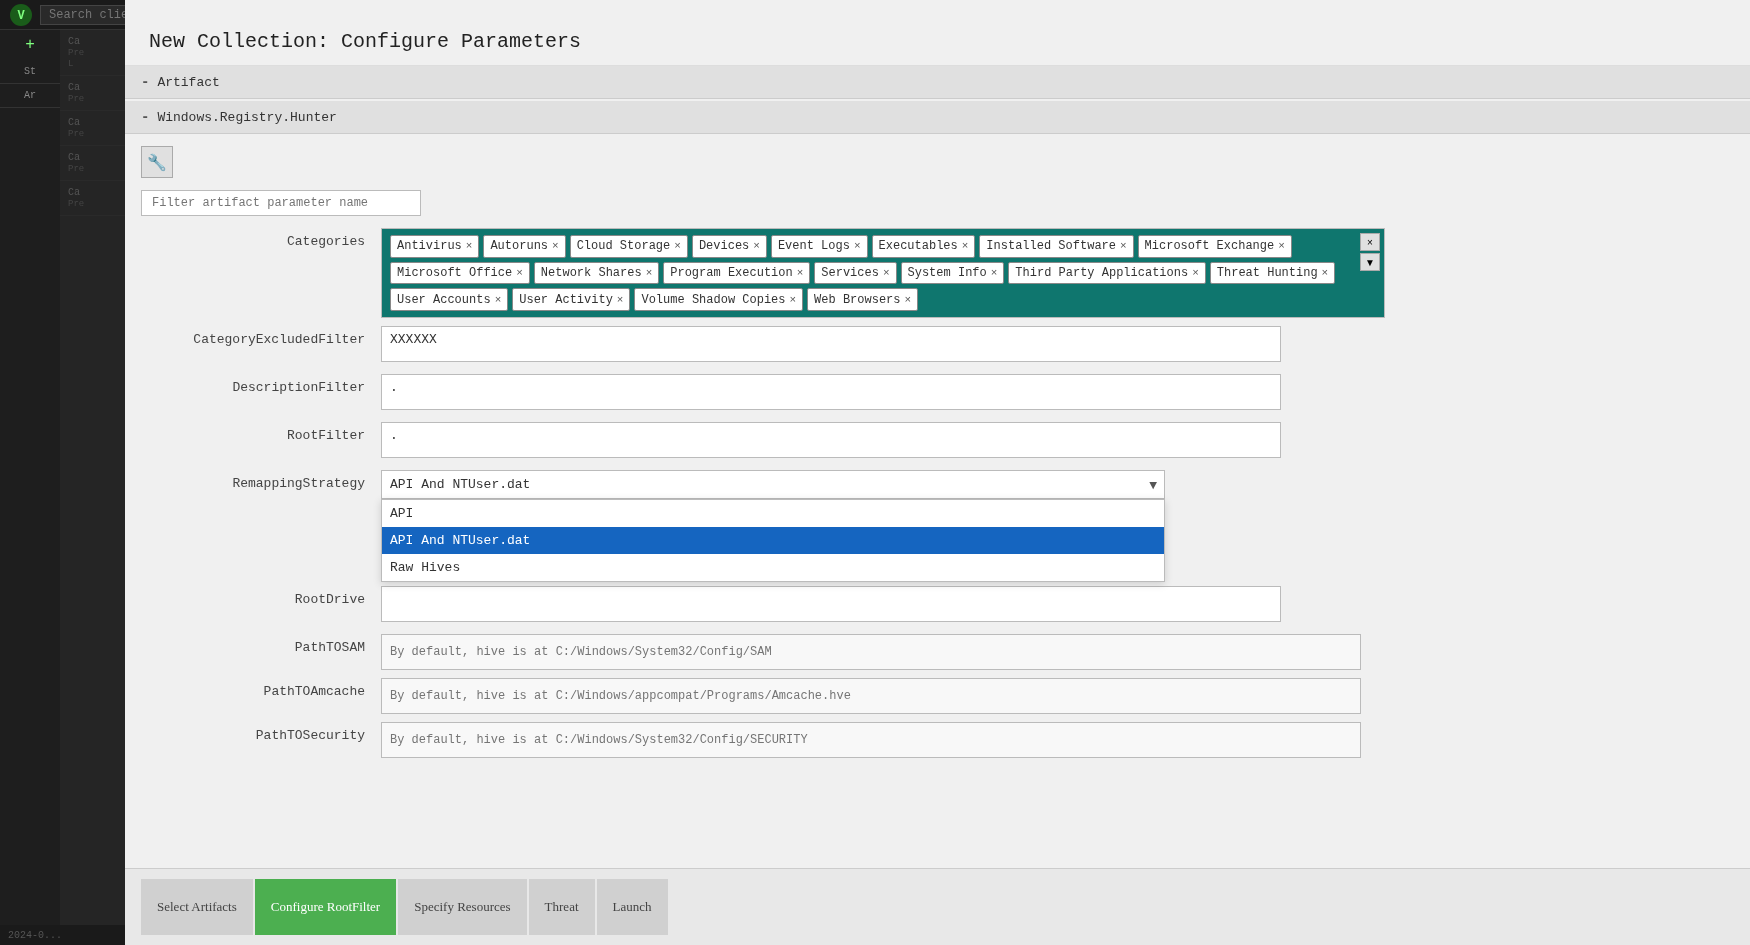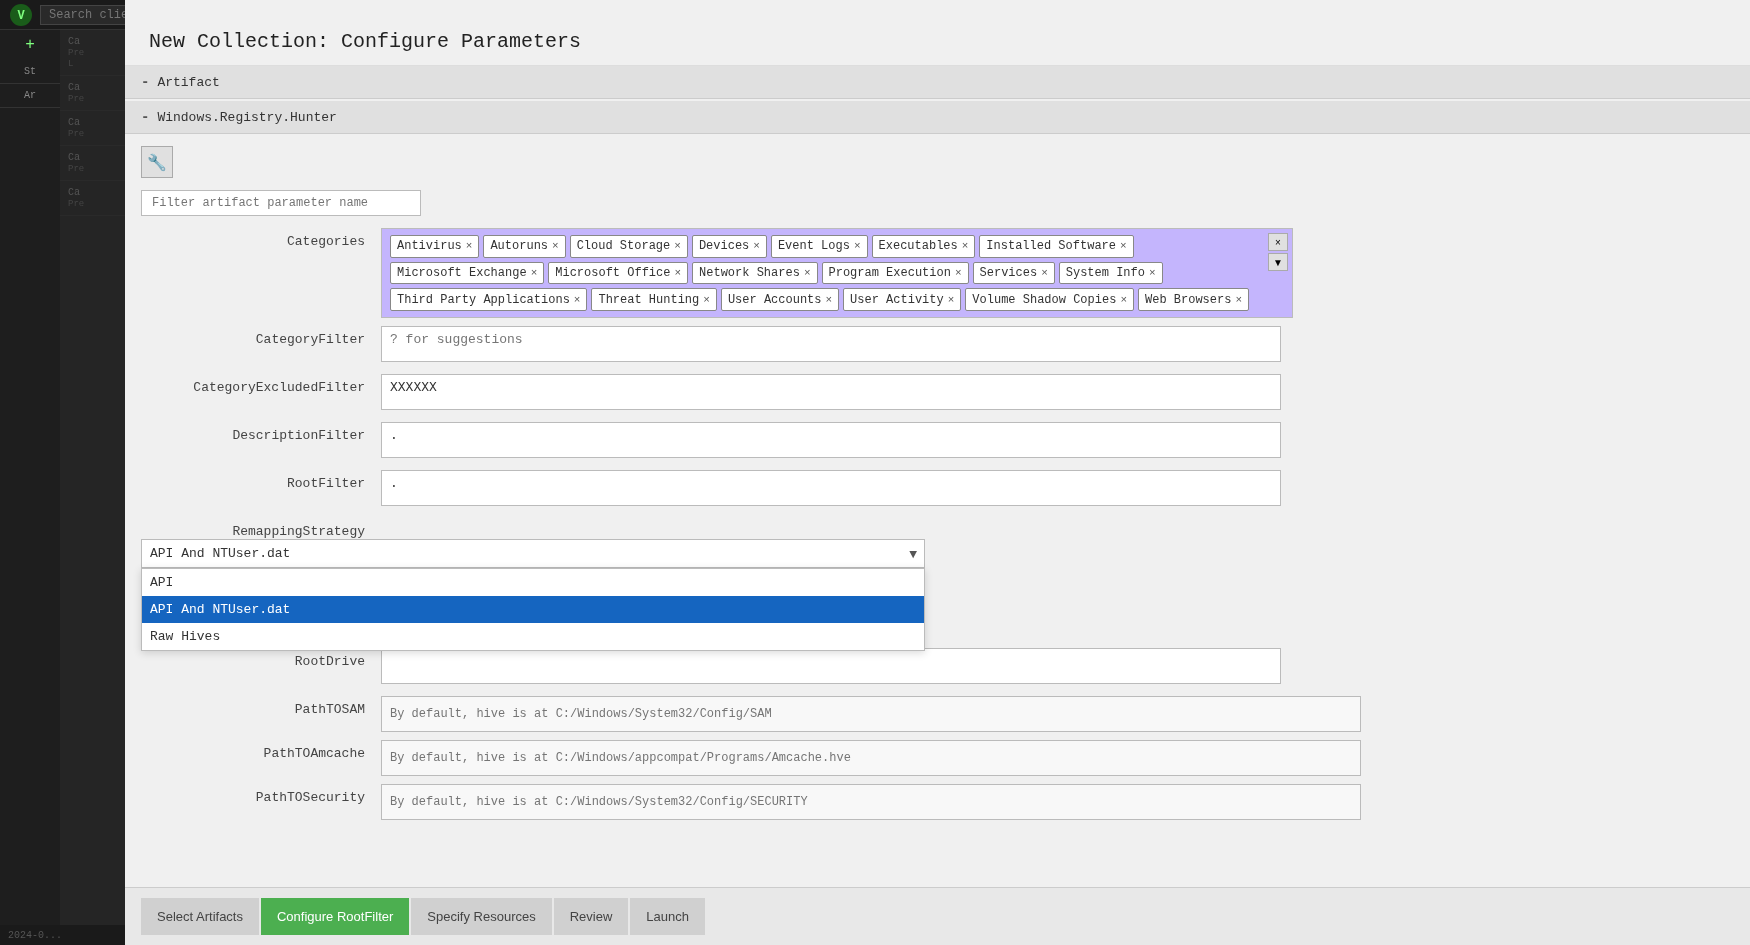--- a/index.html
+++ b/index.html
@@ -166,28 +166,28 @@
       color: #444;
       font-family: 'Courier New', monospace;
     }
     .form-value {
       flex: 1;
     }
 
     
     .categories-box {
       border: 1px solid #bbb;
-      background: #c4b5fd;
+      background: #0f766e;
       padding: 6px 8px;
       display: flex;
       flex-wrap: wrap;
       gap: 4px;
       min-height: 90px;
       position: relative;
-      width: 912px;
+      width: 1004px;
     }
     .categories-box-actions {
       position: absolute;
       right: 4px;
       top: 4px;
       display: flex;
       flex-direction: column;
       gap: 2px;
     }
     .categories-box-actions button {
@@ -295,22 +295,22 @@
 
     
     .modal-footer {
       padding: 10px 16px;
       background: #e8e8e8;
       border-top: 1px solid #ccc;
       display: flex;
       gap: 2px;
     }
     .footer-tab {
-      padding: 11px 16px;
-      font-family: Liberation Sans, sans-serif;
+      padding: 20px 16px;
+      font-family: Liberation Serif, serif;
       font-size: 13px;
       cursor: pointer;
       border: none;
       background: #d0d0d0;
       color: #444;
     }
     .footer-tab.active {
       background: #4caf50;
       color: #fff;
     }
@@ -425,26 +425,20 @@
             <span class="tag">Web Browsers <span class="tag-x">×</span></span>
             <div class="categories-box-actions">
               <button>×</button>
               <button>▼</button>
             </div>
           </div>
         </div>
       </div>
 
       
-      <div class="form-row">
-        <div class="form-label">CategoryFilter</div>
-        <div class="form-value">
-          <textarea class="text-input placeholder-style" placeholder="? for suggestions" style=""></textarea>
-        </div>
-      </div>
 
       
       <div class="form-row">
         <div class="form-label">CategoryExcludedFilter</div>
         <div class="form-value">
           <textarea class="text-input" style="">XXXXXX</textarea>
         </div>
       </div>
 
       
@@ -457,21 +451,21 @@
 
       
       <div class="form-row">
         <div class="form-label">RootFilter</div>
         <div class="form-value">
           <textarea class="text-input" style="">.</textarea>
         </div>
       </div>
 
       
-      <div class="form-row" style="position:relative;flex-direction:column;">
+      <div class="form-row" style="position:relative;">
         <div class="form-label">RemappingStrategy</div>
         <div class="form-value">
           <div class="dropdown-wrapper">
             <select class="dropdown-select">
               <option>API</option>
               <option selected="">API And NTUser.dat</option>
               <option>Raw Hives</option>
             </select>
             <span class="dropdown-arrow">▼</span>
             
@@ -515,20 +509,20 @@
           <input class="placeholder-input" type="text" placeholder="By default, hive is at C:/Windows/System32/Config/SECURITY" style="">
         </div>
       </div>
     </div>
   </div>
 
   <div class="modal-footer">
     <button class="footer-tab">Select Artifacts</button>
     <button class="footer-tab active">Configure RootFilter</button>
     <button class="footer-tab">Specify Resources</button>
-    <button class="footer-tab">Review</button>
+    <button class="footer-tab">Threat</button>
     <button class="footer-tab">Launch</button>
   </div>
 </div>
 
 <div style="position:fixed;bottom:0;left:0;right:0;height:20px;background:#1a1a1a;display:flex;align-items:center;padding:0 8px;z-index:50;">
   <span style="font-size:10px;color:#555;">2024-0...</span>
 </div>
 
 </body></html>

